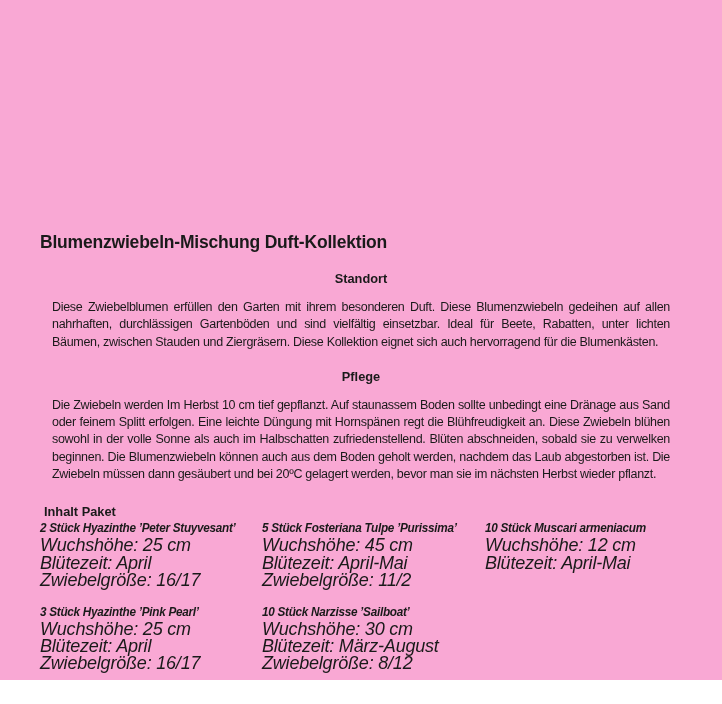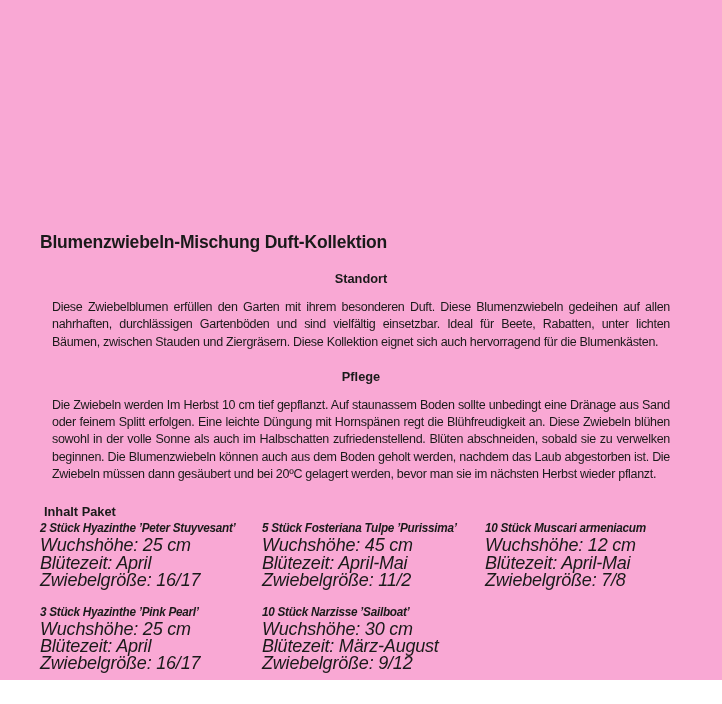--- a/index.html
+++ b/index.html
@@ -115,34 +115,33 @@
         <h3 class="item-name">5 Stück Fosteriana Tulpe ’Purissima’</h3>
         <p class="item-line">Wuchshöhe: 45 cm</p>
         <p class="item-line">Blütezeit: April-Mai</p>
         <p class="item-line">Zwiebelgröße: 11/2</p>
       </div>
 
       <div class="item">
         <h3 class="item-name">10 Stück Muscari armeniacum</h3>
         <p class="item-line">Wuchshöhe: 12 cm</p>
         <p class="item-line">Blütezeit: April-Mai</p>
-        <p class="item-line">Zwiebelgröße: 7/8</p>
       </div>
 
       <div class="item">
         <h3 class="item-name">3 Stück Hyazinthe ’Pink Pearl’</h3>
         <p class="item-line">Wuchshöhe: 25 cm</p>
         <p class="item-line">Blütezeit: April</p>
         <p class="item-line">Zwiebelgröße: 16/17</p>
       </div>
 
       <div class="item">
         <h3 class="item-name">10 Stück Narzisse ’Sailboat’</h3>
         <p class="item-line">Wuchshöhe: 30 cm</p>
         <p class="item-line">Blütezeit: März-August</p>
-        <p class="item-line">Zwiebelgröße: 9/12</p>
+        <p class="item-line">Zwiebelgröße: 8/12</p>
       </div>
 
       <div class="item"></div>
 
     </div>
   </div>
 </div>
 
 </body></html>

